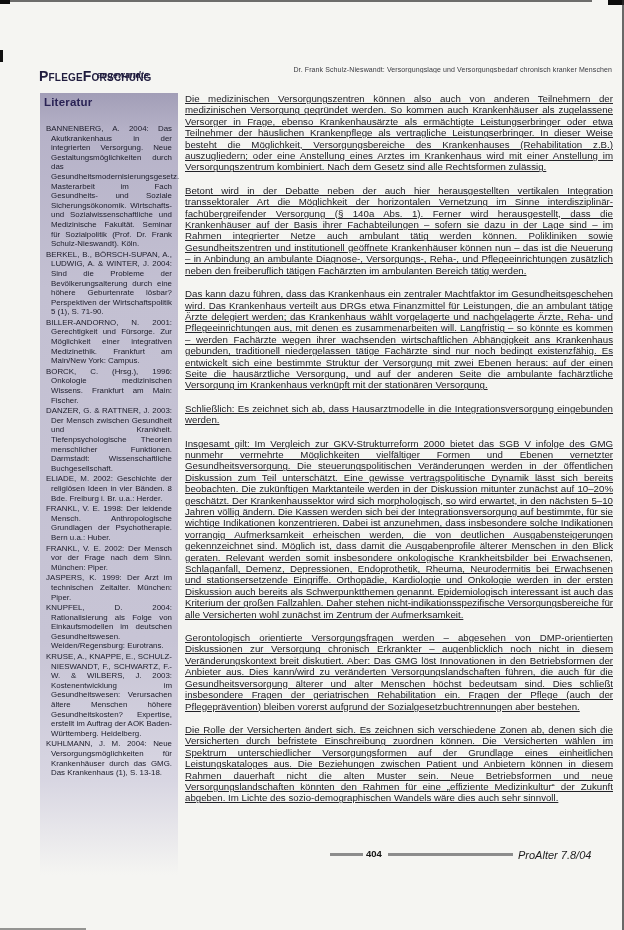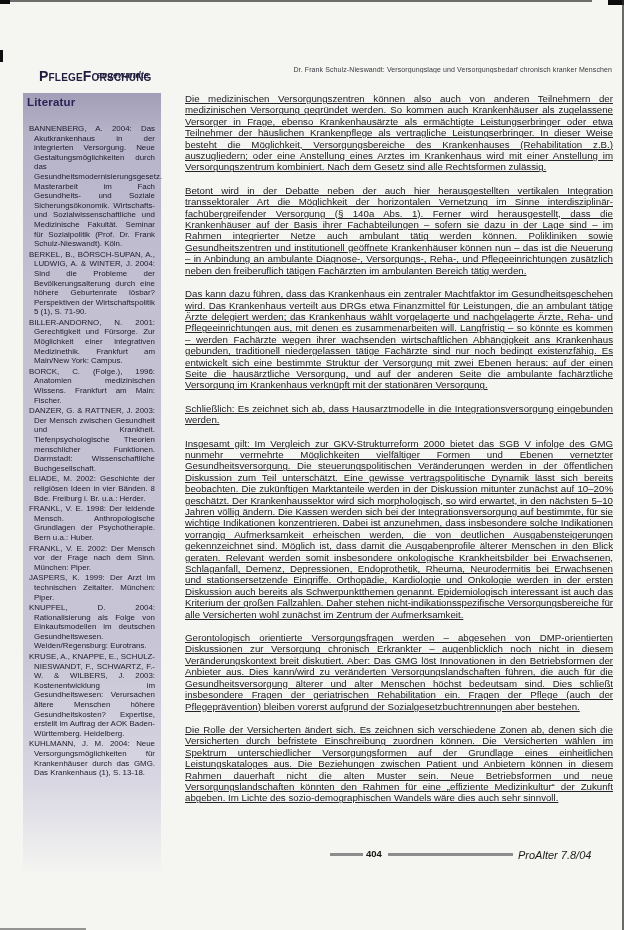--- a/index.html
+++ b/index.html
@@ -28,21 +28,21 @@
     color:var(--logo_ink,#211d3f);letter-spacing:.3px;border-bottom:1px solid rgba(33,29,63,.65);
     line-height:1;padding-bottom:18px;margin-top:10px;
   }
   .header-title{
     position:absolute;left:185px;top:66px;width:427px;
     font-size:7px;color:#3a3a40;text-align:right;letter-spacing:.1px;white-space:nowrap;overflow:hidden;
   }
 
   
   .sidebar{
-    position:absolute;left:23px;top:93px;width:138px;height:782px;
+    position:absolute;left:40px;top:93px;width:138px;height:782px;
     background:linear-gradient(180deg,
       #a29eb7 0%, #b6b2c8 5%,
       var(--sidebar_lavender,#c3c0d2) 25%,
       #c7c4d5 70%, #d8d6e2 88%,
       rgba(245,245,242,0) 100%);
   }
   .sidebar-title{
     font-weight:bold;font-size:11.5px;color:#2a2355;
     padding:3px 0 0 4px;letter-spacing:.2px;
   }
@@ -89,21 +89,21 @@
   <div class="sidebar">
     <div class="sidebar-title">Literatur</div>
     <div class="refs">
 
         <div class="ref">BANNENBERG, A. 2004: Das Akutkrankenhaus in der integrierten Versorgung. Neue Gestaltungsmöglichkeiten durch das Gesundheitsmodernisierungsgesetz. Masterarbeit im Fach Gesundheits- und Soziale Sicherungsökonomik. Wirtschafts- und Sozialwissenschaftliche und Medizinische Fakultät. Seminar für Sozialpolitik (Prof. Dr. Frank Schulz-Nieswandt). Köln.</div>
 
         <div class="ref">BERKEL, B., BÖRSCH-SUPAN, A., LUDWIG, A. &amp; WINTER, J. 2004: Sind die Probleme der Bevölkerungsalterung durch eine höhere Geburtenrate lösbar? Perspektiven der Wirtschaftspolitik 5 (1), S. 71-90.</div>
 
         <div class="ref">BILLER-ANDORNO, N. 2001: Gerechtigkeit und Fürsorge. Zur Möglichkeit einer integrativen Medizinethik. Frankfurt am Main/New York: Campus.</div>
 
-        <div class="ref">BORCK, C. (Folge.), 1996: Anatomien medizinischen Wissens. Frankfurt am Main: Fischer.</div>
+        <div class="ref">BORCK, C. (Hrsg.), 1996: Onkologie medizinischen Wissens. Frankfurt am Main: Fischer.</div>
 
 
         <div class="ref">DANZER, G. &amp; RATTNER, J. 2003: Der Mensch zwischen Gesundheit und Krankheit. Tiefenpsychologische Theorien menschlicher Funktionen. Darmstadt: Wissenschaftliche Buchgesellschaft.</div>
 
         <div class="ref">ELIADE, M. 2002: Geschichte der religiösen Ideen in vier Bänden. 8 Bde. Freiburg i. Br. u.a.: Herder.</div>
 
         <div class="ref">FRANKL, V. E. 1998: Der leidende Mensch. Anthropologische Grundlagen der Psychotherapie. Bern u.a.: Huber.</div>
 
         <div class="ref">FRANKL, V. E. 2002: Der Mensch vor der Frage nach dem Sinn. München: Piper.</div>
 

